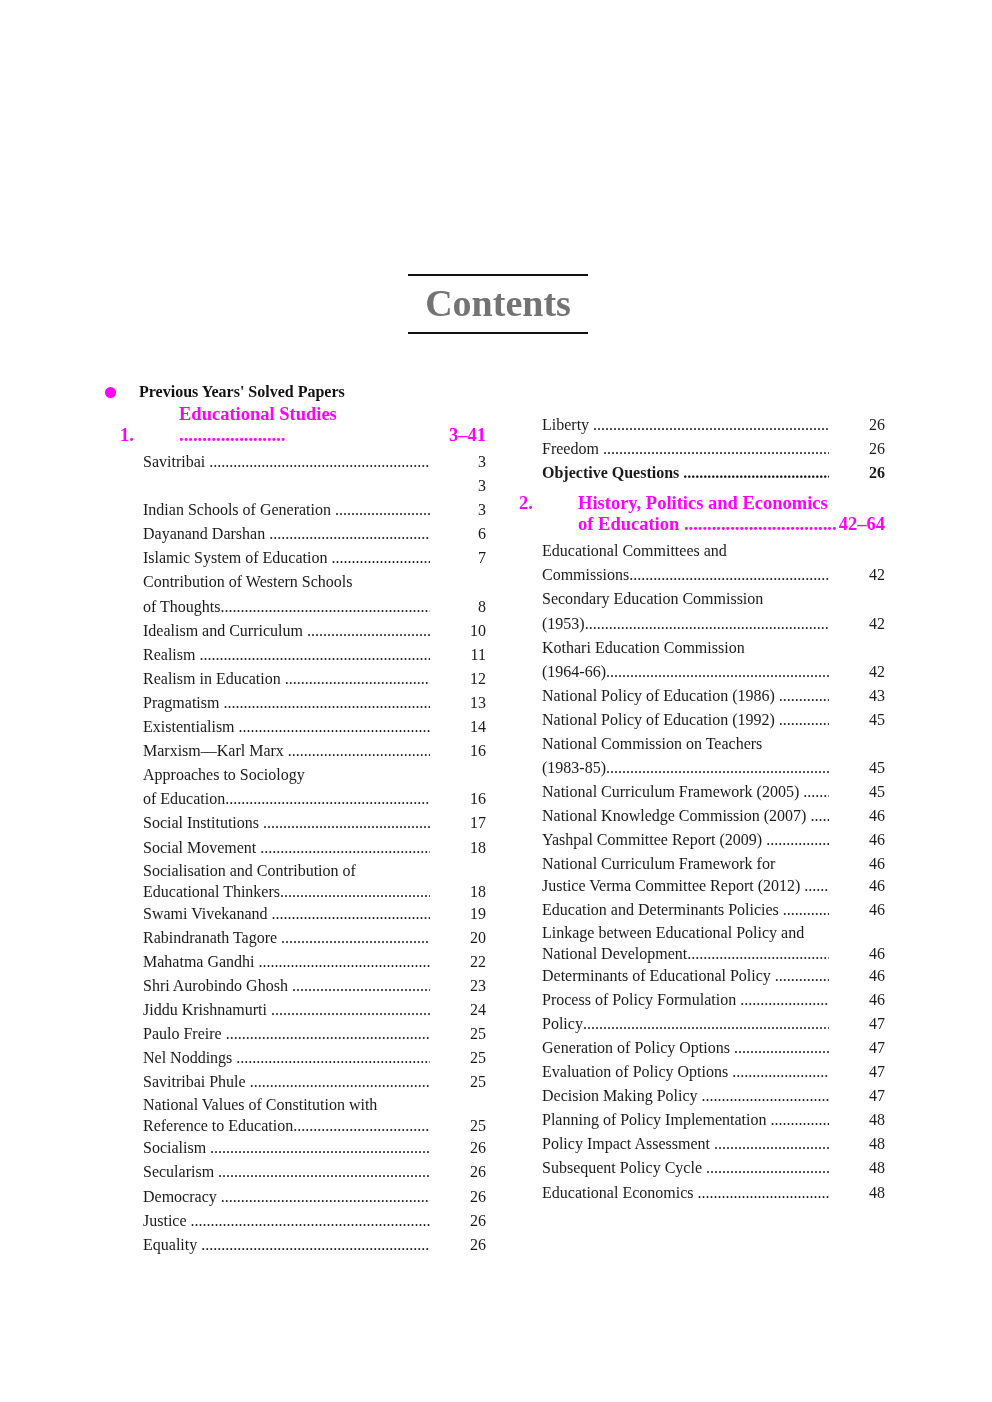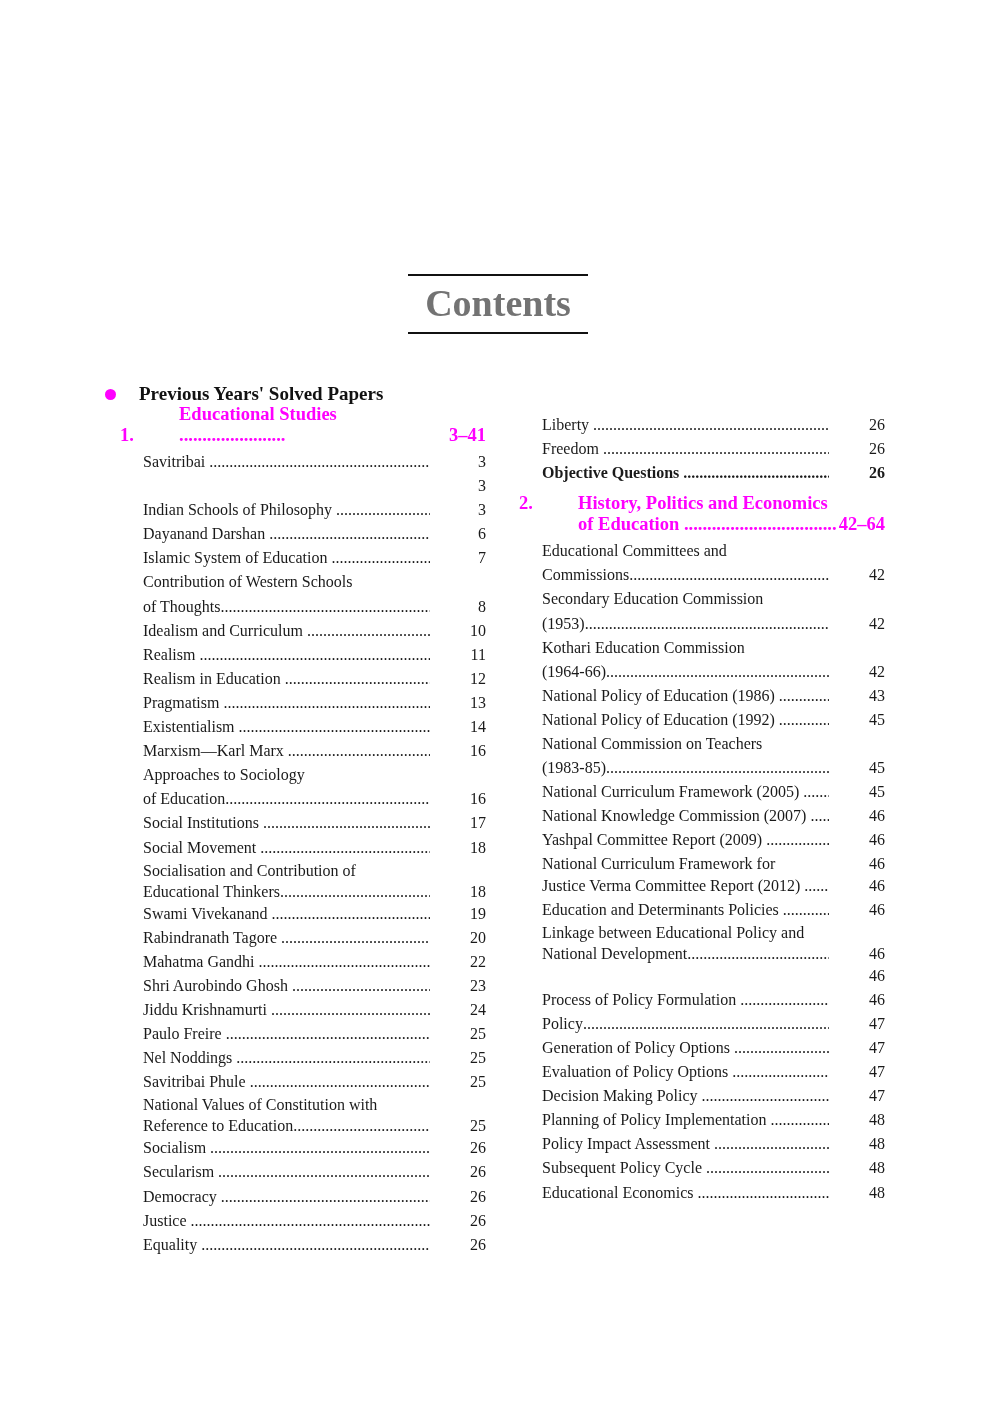--- a/index.html
+++ b/index.html
@@ -10,21 +10,21 @@
   .title-box {
     position: absolute; left: 408px; top: 274px; width: 180px; height: 56px;
     border-top: 2px solid #111; border-bottom: 2px solid #111;
     text-align: center;
   }
   .title-box .title {
     font-size: 38px; font-weight: bold; color: #737373; line-height: 54px;
   }
   .section-head {
     position: absolute; left: 105px; top: 383px; display: flex; align-items: center;
-    font-size: 19px; font-weight: bold; color: #111;
+    font-size: 16px; font-weight: bold; color: #111;
   }
   .bullet {
     width: 11px; height: 11px; border-radius: 50%; background: #ff00ff;
     display: inline-block; margin-right: 23px;
   }
   .col { position: absolute; }
   .col-left { left: 120px; top: 420px; width: 366px; }
   .col-right { left: 519px; top: 413px; width: 366px; }
 
   .chapter {
@@ -76,21 +76,21 @@
   </div>
 
   <div class="entry">
       <span class="etext dotted">Savitribai</span>
       <span class="epage">3</span>
     </div>
   <div class="entry">
       <span class="epage">3</span>
     </div>
   <div class="entry">
-      <span class="etext dotted">Indian Schools of Philosophy</span>
+      <span class="etext dotted">Indian Schools of Generation</span>
       <span class="epage">3</span>
     </div>
   <div class="entry">
       <span class="etext dotted">Dayanand Darshan</span>
       <span class="epage">6</span>
     </div>
   <div class="entry">
       <span class="etext dotted">Islamic System of Education</span>
       <span class="epage">7</span>
     </div>
@@ -298,20 +298,21 @@
       <span class="epage">46</span>
     </div>
   <div class="entry wrap">
       <span class="etext">
         <span class="wrap-first">Linkage between Educational Policy and</span>
         <span class="wrap-second">National Development</span>
       </span>
       <span class="epage">46</span>
     </div>
   <div class="entry">
+      <span class="etext dotted">Determinants of Educational Policy</span>
       <span class="epage">46</span>
     </div>
   <div class="entry">
       <span class="etext dotted">Process of Policy Formulation</span>
       <span class="epage">46</span>
     </div>
   <div class="entry tall">
       <span class="etext">
         <span class="wrap-second">Policy</span>
       </span>

